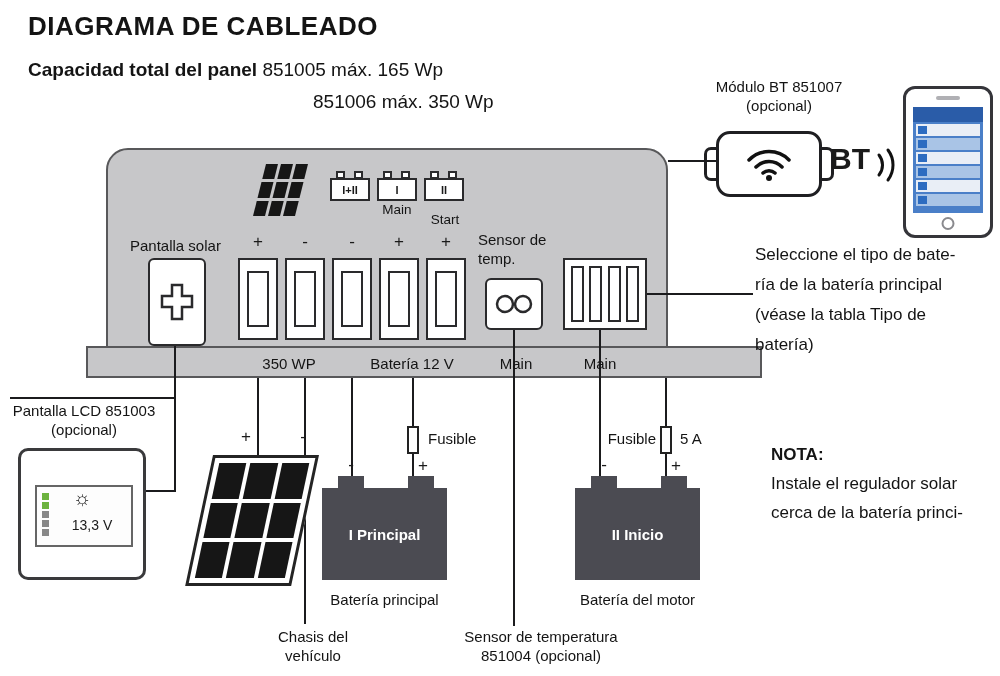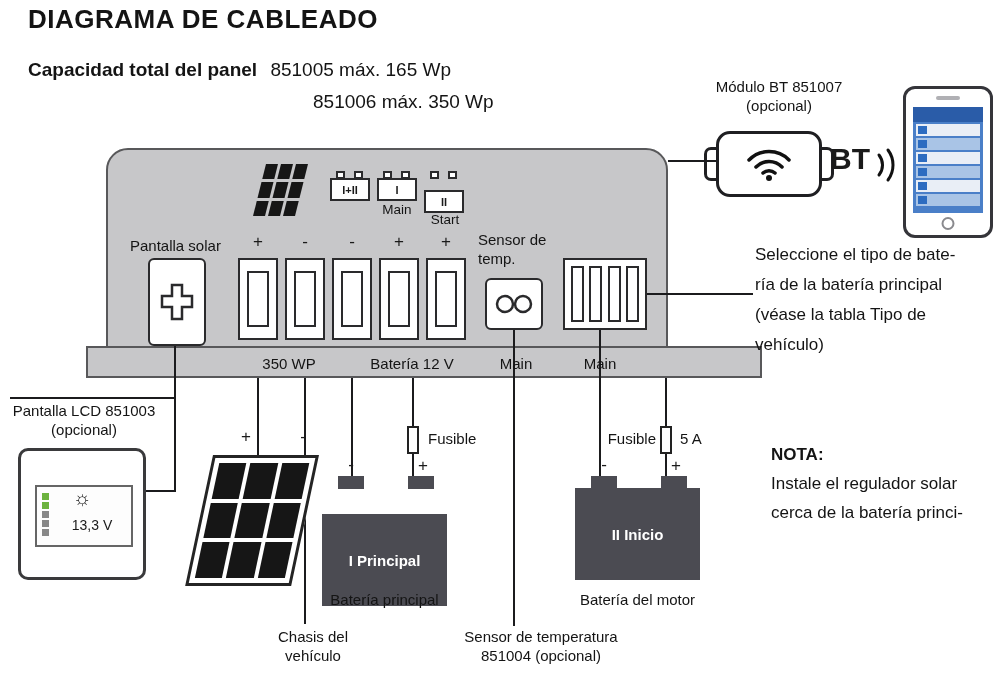--- a/index.html
+++ b/index.html
@@ -39,24 +39,24 @@
   .prow.d{background:#a9c4e6}
   .prow::before{content:"";width:9px;height:8px;background:#2d6cc0;margin:0 2px}
   .pear{position:absolute;left:50%;transform:translateX(-50%);top:7px;width:24px;height:4px;background:#b0b0b4;border-radius:2px}
   .phome{position:absolute;left:50%;transform:translateX(-50%);bottom:5px;width:13px;height:13px;border:2px solid #8a8a8e;border-radius:50%}
 </style>
 </head>
 <body>
 
 <div id="canvas">
 
-  <div class="lbl b" style="left:28px;top:3px;font-size:26px;letter-spacing:.5px">DIAGRAMA DE CABLEADO</div>
+  <div class="lbl b" style="left:28px;top:10px;font-size:26px;letter-spacing:.5px">DIAGRAMA DE CABLEADO</div>
   <div class="lbl" style="left:28px;top:58px;font-size:19px">
     <span class="b">Capacidad total del panel</span>
-    <span style="margin-left:8px">851005 máx. 165 Wp</span>
+    <span style="">851005 máx. 165 Wp</span>
   </div>
   <div class="lbl" style="left:313px;top:90px;font-size:19px">851006 máx. 350 Wp</div>
 
   <div class="lbl ctr" style="left:700px;top:78px;width:158px">
     <div>Módulo BT 851007</div>
     <div>(opcional)</div>
   </div>
   <div class="bt-ear" style="left:704px;border-radius:7px 0 0 7px"></div>
   <div class="bt-ear" style="left:819px;border-radius:0 7px 7px 0"></div>
   <div id="bt-module">
@@ -88,21 +88,21 @@
       <div class="prow"></div>
       <div class="prow d"></div>
     </div>
     <div class="phome"></div>
   </div>
 
   <div class="lbl" style="left:755px;top:240px;font-size:17px;line-height:30px">
     <div>Seleccione el tipo de bate-</div>
     <div>ría de la batería principal</div>
     <div>(véase la tabla Tipo de</div>
-    <div>vehículo)</div>
+    <div>batería)</div>
   </div>
 
   <div class="dev" style="left:106px;top:148px;width:562px;height:200px;border-radius:22px 22px 0 0"></div>
   <div class="dev" style="left:86px;top:346px;width:676px;height:32px"></div>
 
   <div id="solar-icon">
     <div></div>
       <div></div>
       <div></div>
       <div></div>
@@ -114,21 +114,21 @@
   </div>
 
   <div class="swtab" style="left:336px;top:171px"></div>
   <div class="swtab" style="left:354px;top:171px"></div>
   <div class="swtab" style="left:383px;top:171px"></div>
   <div class="swtab" style="left:401px;top:171px"></div>
   <div class="swtab" style="left:430px;top:171px"></div>
   <div class="swtab" style="left:448px;top:171px"></div>
   <div class="swbox" style="left:330px;top:178px">I+II</div>
   <div class="swbox" style="left:377px;top:178px">I</div>
-  <div class="swbox" style="left:424px;top:190px">II</div>
+  <div class="swbox" style="left:424px;top:178px">II</div>
   <div class="lbl ctr" style="left:377px;top:202px;width:40px;font-size:13.5px">Main</div>
   <div class="lbl ctr" style="left:422px;top:212px;width:46px;font-size:13.5px">Start</div>
 
   <div class="lbl" style="left:130px;top:237px">Pantalla solar</div>
   <div class="port" style="left:148px;top:258px;width:58px;height:88px;border-radius:6px">
     <svg width="34" height="42" viewBox="0 0 34 42">
       <path d="M12 4 H22 V15 H32 V26 H22 V38 H12 V26 H2 V15 H12 Z" fill="#fff" stroke="#2a2a2c" stroke-width="2.5"></path>
     </svg>
   </div>
 
@@ -207,21 +207,21 @@
       <div></div>
       <div></div>
       <div></div>
       <div></div>
   </div>
 
   <div class="pol" style="left:341px;top:455px;width:20px">-</div>
   <div class="pol" style="left:413px;top:456px;width:20px">+</div>
   <div class="battab" style="left:338px;top:476px"></div>
   <div class="battab" style="left:408px;top:476px"></div>
-  <div class="bat" style="left:322px;top:514px">
+  <div class="bat" style="left:322px;top:488px">
     <span class="name">I Principal</span>
   </div>
   <div class="lbl ctr" style="left:322px;top:591px;width:125px">Batería principal</div>
 
   <div class="pol" style="left:594px;top:455px;width:20px">-</div>
   <div class="pol" style="left:666px;top:456px;width:20px">+</div>
   <div class="battab" style="left:591px;top:476px"></div>
   <div class="battab" style="left:661px;top:476px"></div>
   <div class="bat" style="left:575px;top:488px">
     <span class="name">II Inicio</span>

